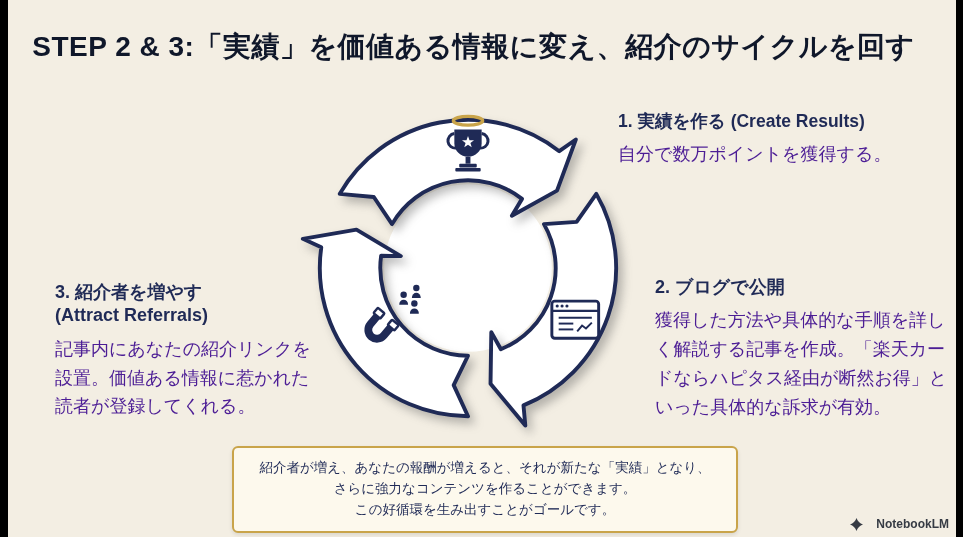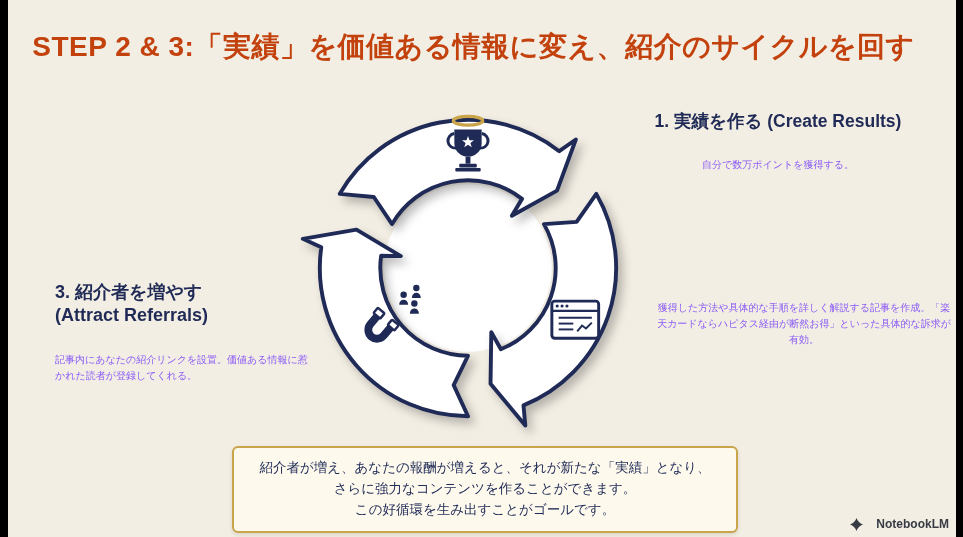--- a/index.html
+++ b/index.html
@@ -21,43 +21,43 @@
   .edge-bar.left  { left: 0;  width: 8px; }
   .edge-bar.right { right: 0; width: 7px; }
 
   .title {
     position: absolute;
     left: 20px; right: 36px; top: 28px;
     text-align: center;
     font-size: 28px;
     font-weight: 700;
     letter-spacing: 0.5px;
-    color: #c2410c;
+    color: #0f172a;
   }
 
   .diagram {
     position: absolute;
     left: 273px; top: 73px;
     width: 390px; height: 390px;
   }
   .diagram svg { width: 100%; height: 100%; display: block; }
   .arrows { filter: drop-shadow(5px 6px 5px rgba(90,90,90,0.40)); }
   .arrow-seg { fill: #ffffff; stroke: #1f2a56; stroke-width: 4; stroke-linejoin: round; }
 
-  .step { position: absolute; text-align: center; }
+  .step { position: absolute; }
   .step-title {
     font-size: 18px;
     font-weight: 700;
     color: #1f2a56;
     line-height: 1.3;
   }
   .step-desc {
-    margin-top: 24px;
-    font-size: 10px;
-    color: #8b5cf6;
+    margin-top: 7px;
+    font-size: 18px;
+    color: #4c1d95;
     line-height: 1.6;
   }
   .step1 { left: 618px; top: 110px; width: 320px; }
   .step1 .step-title { font-size: 17.5px; }
   .step2 { left: 655px; top: 276px; width: 298px; }
   .step3 { left: 55px;  top: 281px; width: 256px; text-align: left; }
 
   .callout {
     position: absolute;
     left: 232px; top: 446px;
@@ -152,20 +152,21 @@
 
     </svg>
   </div>
 
   <div class="step step1">
     <div class="step-title">1. 実績を作る (Create Results)</div>
     <div class="step-desc">自分で数万ポイントを獲得する。</div>
   </div>
 
   <div class="step step2">
+    <div class="step-title">2. ブログで公開</div>
     <div class="step-desc">獲得した方法や具体的な手順を詳しく解説する記事を作成。「楽天カードならハピタス経由が断然お得」といった具体的な訴求が有効。</div>
   </div>
 
   <div class="step step3">
     <div class="step-title">3. 紹介者を増やす</div>
     <div class="step-title">(Attract Referrals)</div>
     <div class="step-desc">記事内にあなたの紹介リンクを設置。価値ある情報に惹かれた読者が登録してくれる。</div>
   </div>
 
   <div class="callout">

